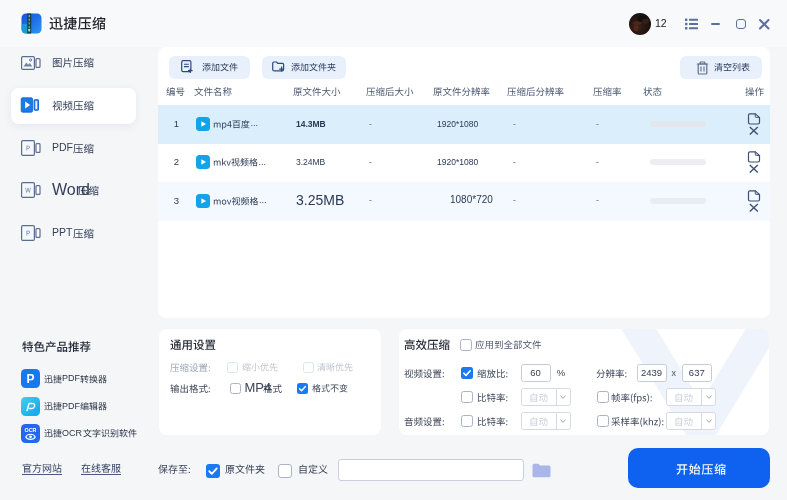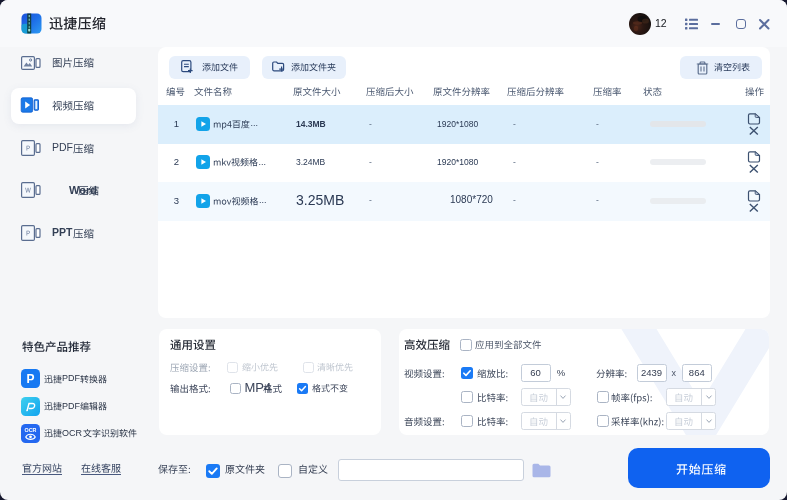--- a/index.html
+++ b/index.html
@@ -1,17 +1,17 @@
 <!DOCTYPE html>
 <html><head><meta charset="utf-8">
 <style>
 * { margin:0; padding:0; }
 html,body { width:787px; height:500px; background:#16182e; overflow:hidden; }
 body { font-family:"Liberation Sans", sans-serif; position:relative; }
-#win { position:absolute; left:0; top:0; width:787px; height:500px; background:#f5f6f8; border-radius:8px; overflow:hidden; }
+#win { position:absolute; left:0; top:0; width:787px; height:500px; background:#f5f6f8; border-radius:0; overflow:hidden; }
 #tbar { position:absolute; left:0; top:0; width:787px; height:47px; background:#f8f9fb; }
 .tx { position:absolute; overflow:visible; fill:currentColor; }
 .ic { position:absolute; overflow:visible; }
 .lt { position:absolute; white-space:nowrap; }
 </style></head>
 <body>
 <svg width="0" height="0" style="position:absolute">
     <defs>
       <path id="r25" d="M205 -284C306 -284 372 -369 372 -517C372 -663 306 -746 205 -746C105 -746 39 -663 39 -517C39 -369 105 -284 205 -284ZM205 -340C147 -340 108 -400 108 -517C108 -634 147 -690 205 -690C263 -690 302 -634 302 -517C302 -400 263 -340 205 -340ZM226 13H288L693 -746H631ZM716 13C816 13 882 -71 882 -219C882 -366 816 -449 716 -449C616 -449 550 -366 550 -219C550 -71 616 13 716 13ZM716 -43C658 -43 618 -102 618 -219C618 -336 658 -393 716 -393C773 -393 814 -336 814 -219C814 -102 773 -43 716 -43Z"></path>
       <path id="r28" d="M239 196 295 171C209 29 168 -141 168 -311C168 -480 209 -649 295 -792L239 -818C147 -668 92 -507 92 -311C92 -114 147 47 239 196Z"></path>
@@ -262,28 +262,28 @@
         <use href="#r7f29" x="3000"></use>
       </g>
     </svg>
     <div class="lt" style="top:138.2px;font-size:10.5px;line-height:18.5px;color:#333f55;font-weight:400;left:52.0px">PDF</div>
     <svg class="tx" style="left:73.0px;top:137.5px;width:21px;height:21.0px;color:#333f55">
       <g transform="translate(0,14.65) scale(0.010500)">
         <use href="#r538b" x="0"></use>
         <use href="#r7f29" x="1000"></use>
       </g>
     </svg>
-    <div class="lt" style="top:180.8px;font-size:11px;line-height:18.5px;color:#333f55;font-weight:700;left:69px">Word</div>
+    <div class="lt" style="top:180.8px;font-size:16px;line-height:18.5px;color:#333f55;font-weight:400;left:52.0px">Word</div>
     <svg class="tx" style="left:77.5px;top:180.0px;width:21px;height:21.0px;color:#333f55">
       <g transform="translate(0,14.65) scale(0.010500)">
         <use href="#r538b" x="0"></use>
         <use href="#r7f29" x="1000"></use>
       </g>
     </svg>
-    <div class="lt" style="top:223.2px;font-size:10.5px;line-height:18.5px;color:#333f55;font-weight:700;left:52.0px">PPT</div>
+    <div class="lt" style="top:223.2px;font-size:10.5px;line-height:18.5px;color:#333f55;font-weight:400;left:52.0px">PPT</div>
     <svg class="tx" style="left:72.5px;top:222.5px;width:21px;height:21.0px;color:#333f55">
       <g transform="translate(0,14.65) scale(0.010500)">
         <use href="#r538b" x="0"></use>
         <use href="#r7f29" x="1000"></use>
       </g>
     </svg>
     <svg class="tx" style="left:22.0px;top:334.5px;width:69px;height:23.0px;color:#232a38">
       <g transform="translate(0,16.04) scale(0.011500)">
         <use href="#m7279" x="0"></use>
         <use href="#m8272" x="1000"></use>
@@ -693,21 +693,21 @@
         <use href="#r5206" x="0"></use>
         <use href="#r8fa8" x="1000"></use>
         <use href="#r7387" x="2000"></use>
         <use href="#r3a" x="3000"></use>
       </g>
     </svg>
     <div style="position:absolute;left:636.5px;top:364.0px;width:30px;height:18px;background:#fff;border:1px solid #c3ccd9;border-radius:2.5px;box-sizing:border-box"></div>
     <div class="lt" style="top:364.2px;font-size:9.5px;line-height:17.5px;color:#333c50;font-weight:400;left:651.5px;transform:translateX(-50%)">2439</div>
     <div class="lt" style="top:364.5px;font-size:9px;line-height:17px;color:#4b5568;font-weight:400;left:671.5px">x</div>
     <div style="position:absolute;left:682px;top:364.0px;width:29.5px;height:18px;background:#fff;border:1px solid #c3ccd9;border-radius:2.5px;box-sizing:border-box"></div>
-    <div class="lt" style="top:364.2px;font-size:9.5px;line-height:17.5px;color:#333c50;font-weight:400;left:696.8px;transform:translateX(-50%)">864</div>
+    <div class="lt" style="top:364.2px;font-size:9.5px;line-height:17.5px;color:#333c50;font-weight:400;left:696.8px;transform:translateX(-50%)">637</div>
     <div style="position:absolute;left:460.5px;top:391.0px;width:10px;height:10px;background:#fff;border:1px solid #aab4c4;border-radius:2.5px"></div>
     <svg class="tx" style="left:476.5px;top:387.5px;width:31px;height:19.0px;color:#3c4659">
       <g transform="translate(0,13.25) scale(0.009500)">
         <use href="#r6bd4" x="0"></use>
         <use href="#r7279" x="1000"></use>
         <use href="#r7387" x="2000"></use>
         <use href="#r3a" x="3000"></use>
       </g>
     </svg>
     <div style="position:absolute;left:520.5px;top:388.0px;width:50px;height:18px;background:#fff;border:1px solid #d5dae2;border-radius:2.5px;box-sizing:border-box"></div>

